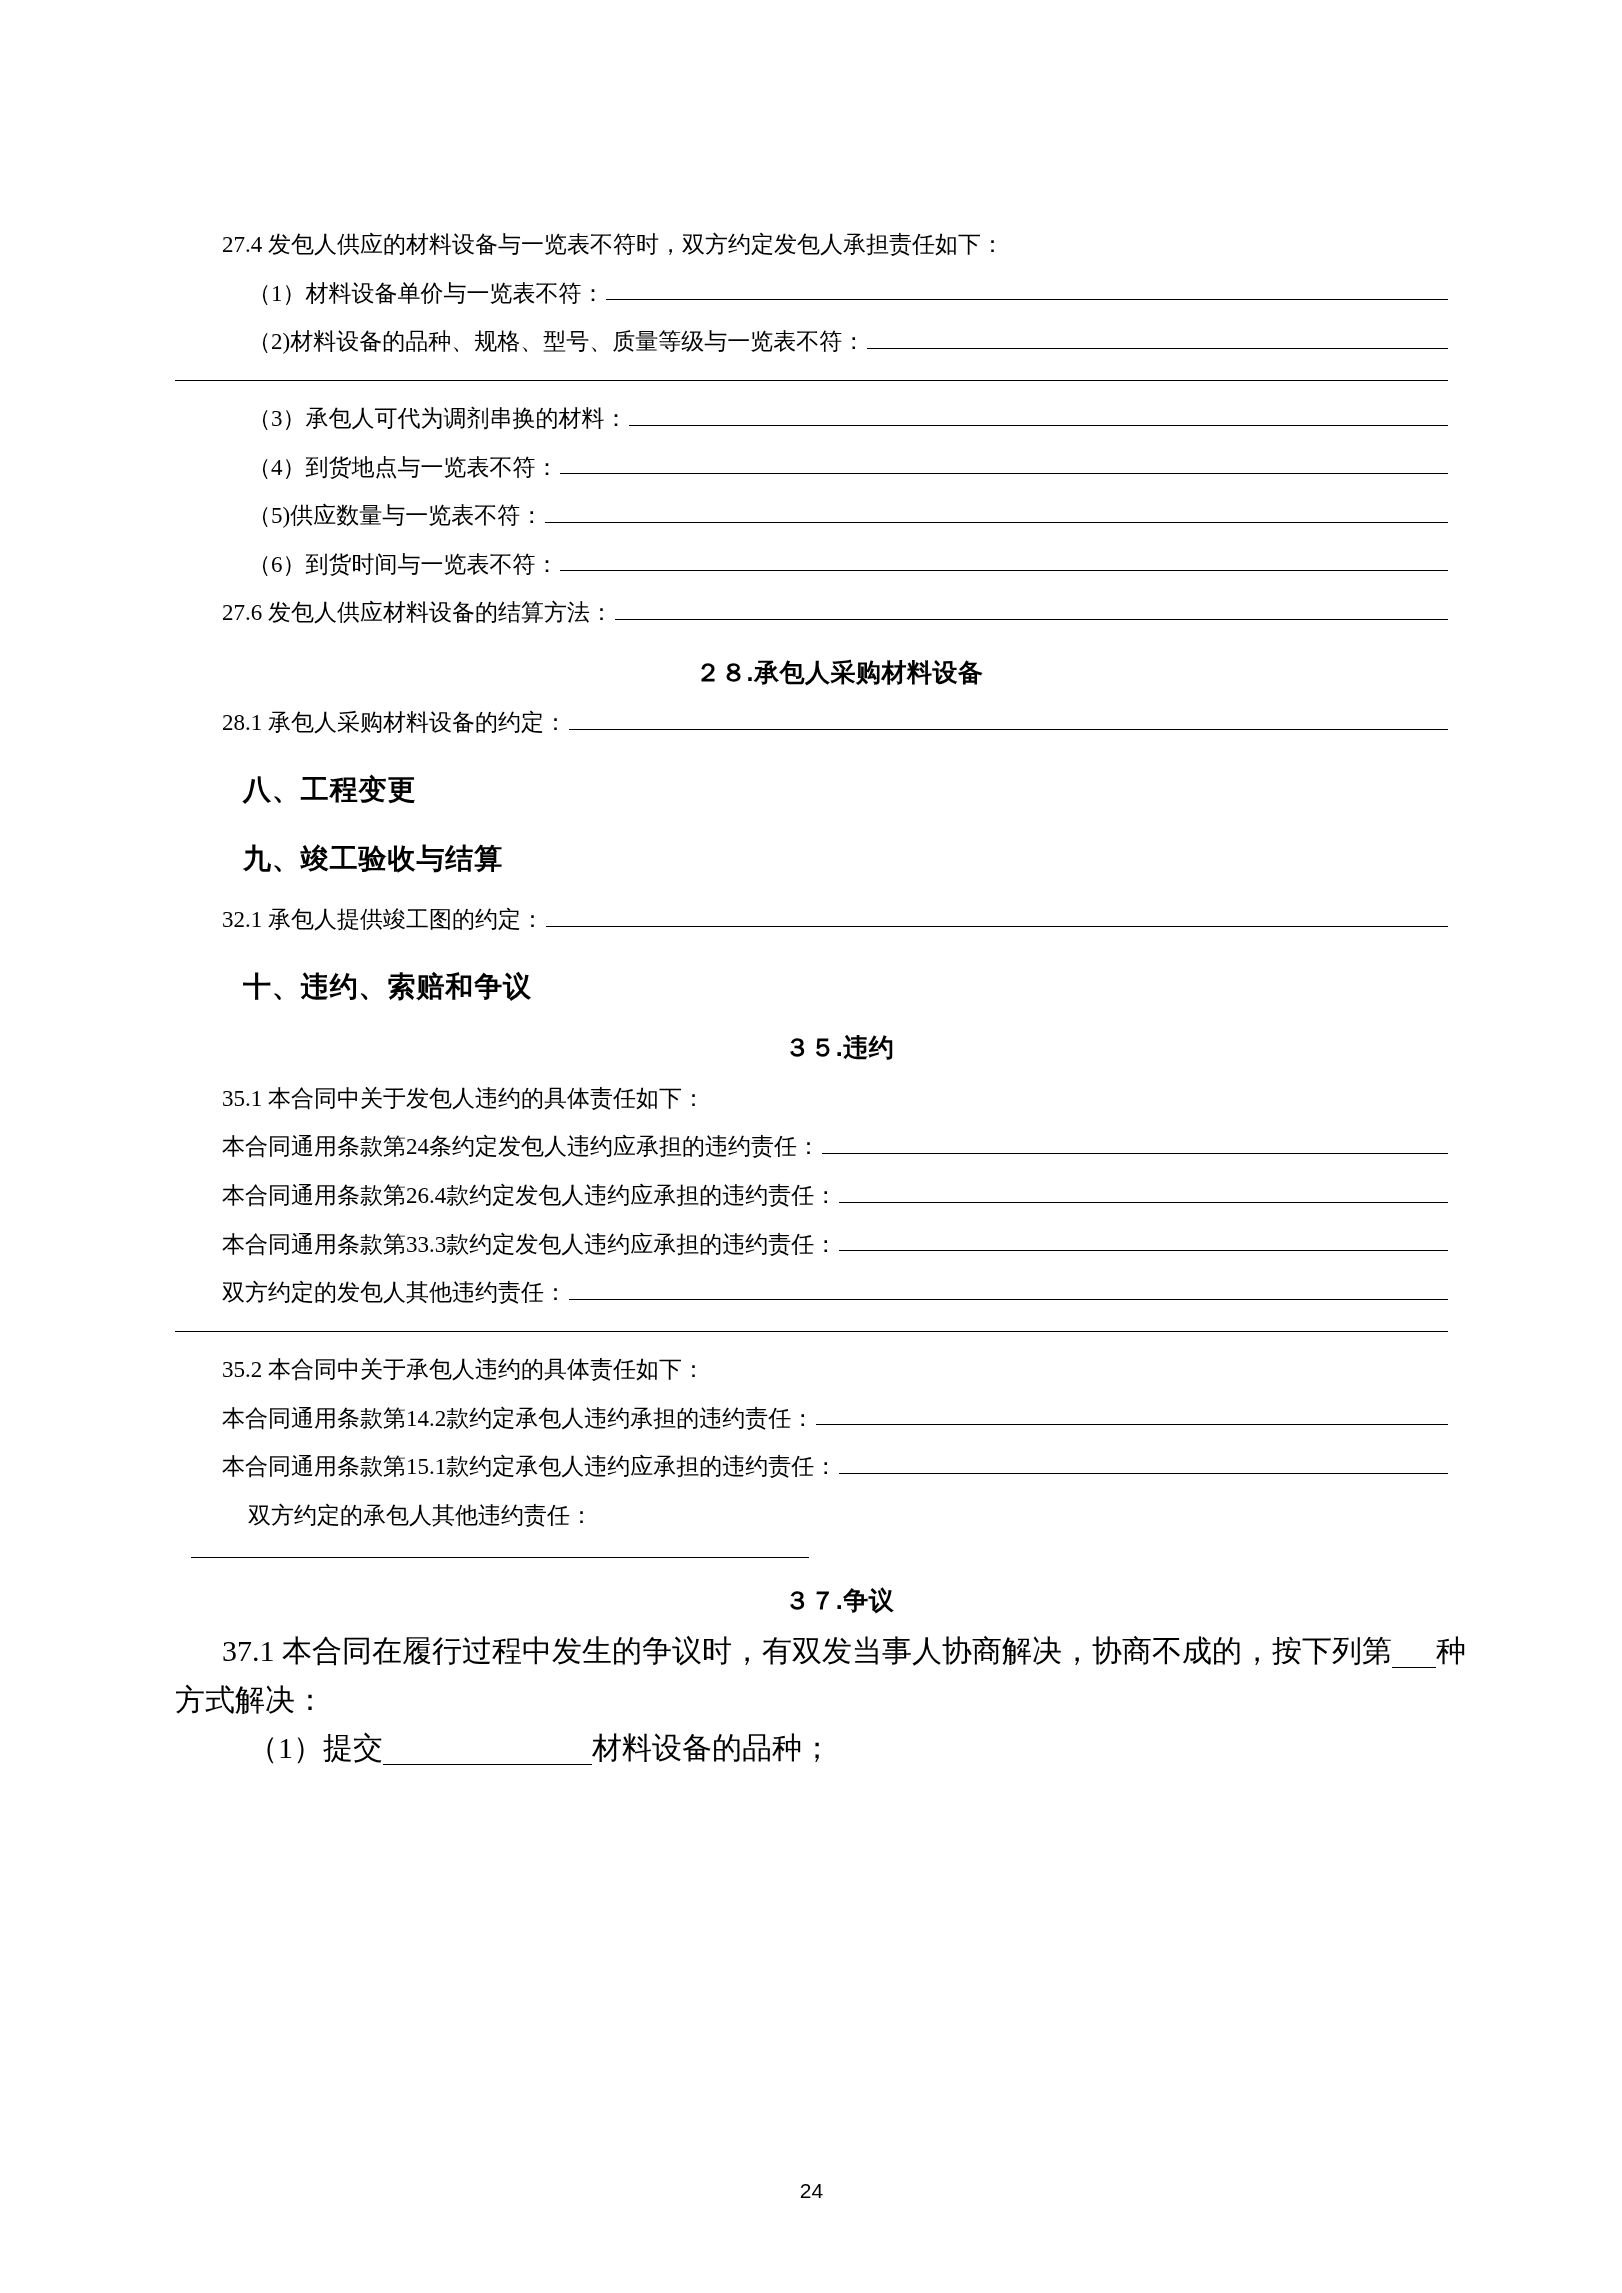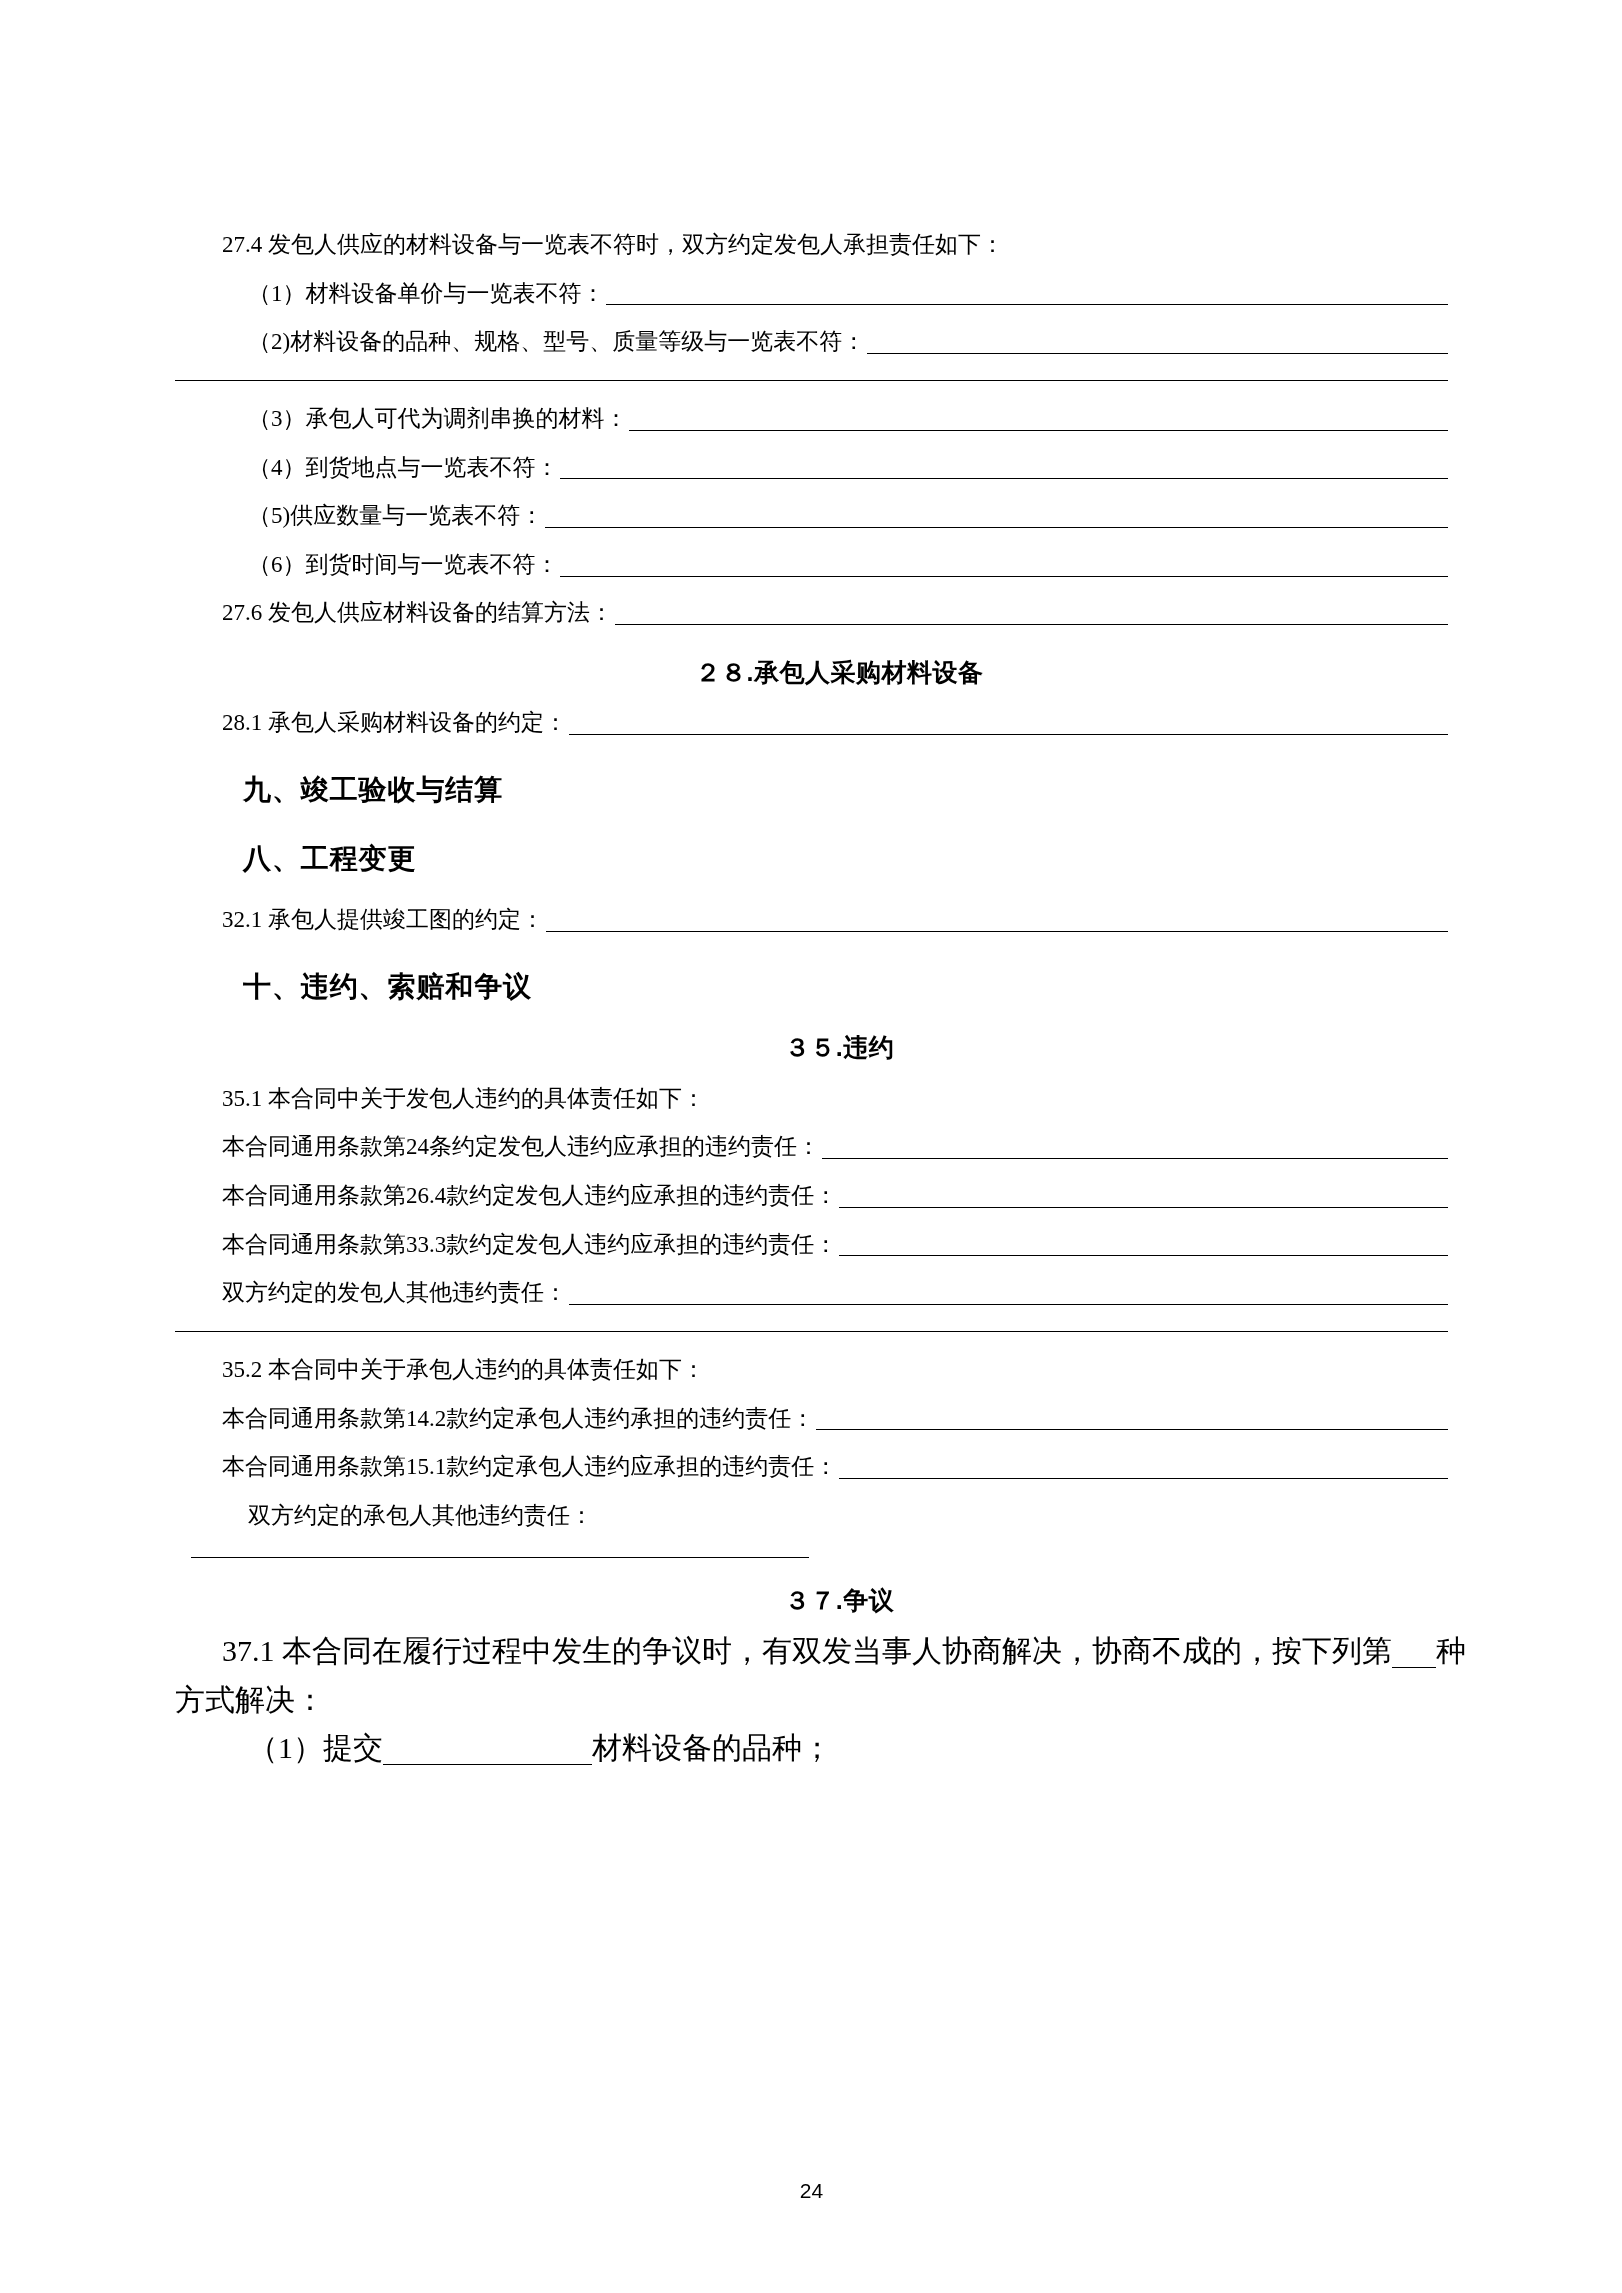--- a/index.html
+++ b/index.html
@@ -25,21 +25,21 @@
     width: 1273px;
     margin: 0 auto;
   }
   
   .line {
     font-size: 23px;
     line-height: 35px;
     margin: 0 0 13.6px 0;
     white-space: nowrap;
     display: flex;
-    align-items: center;
+    align-items: flex-start;
   }
   .indent-1 { padding-left: 47px; }
   .indent-2 { padding-left: 73px; }
   .indent-0 { padding-left: 0; }
 
   .txt { flex: 0 0 auto; }
 
   
   .fill {
     flex: 1 1 auto;
@@ -153,23 +153,23 @@
       <span class="fill"></span>
     </div>
 
     <h2 class="sub">２８.承包人采购材料设备</h2>
 
     <div class="line indent-1">
       <span class="txt">28.1 承包人采购材料设备的约定：</span>
       <span class="fill"></span>
     </div>
 
+    <h1 class="sec">八、工程变更</h1>
+
     <h1 class="sec">九、竣工验收与结算</h1>
-
-    <h1 class="sec">八、工程变更</h1>
 
 
     <div class="line indent-1">
       <span class="txt">32.1 承包人提供竣工图的约定：</span>
       <span class="fill"></span>
     </div>
 
 
     <h1 class="sec">十、违约、索赔和争议</h1>
 

